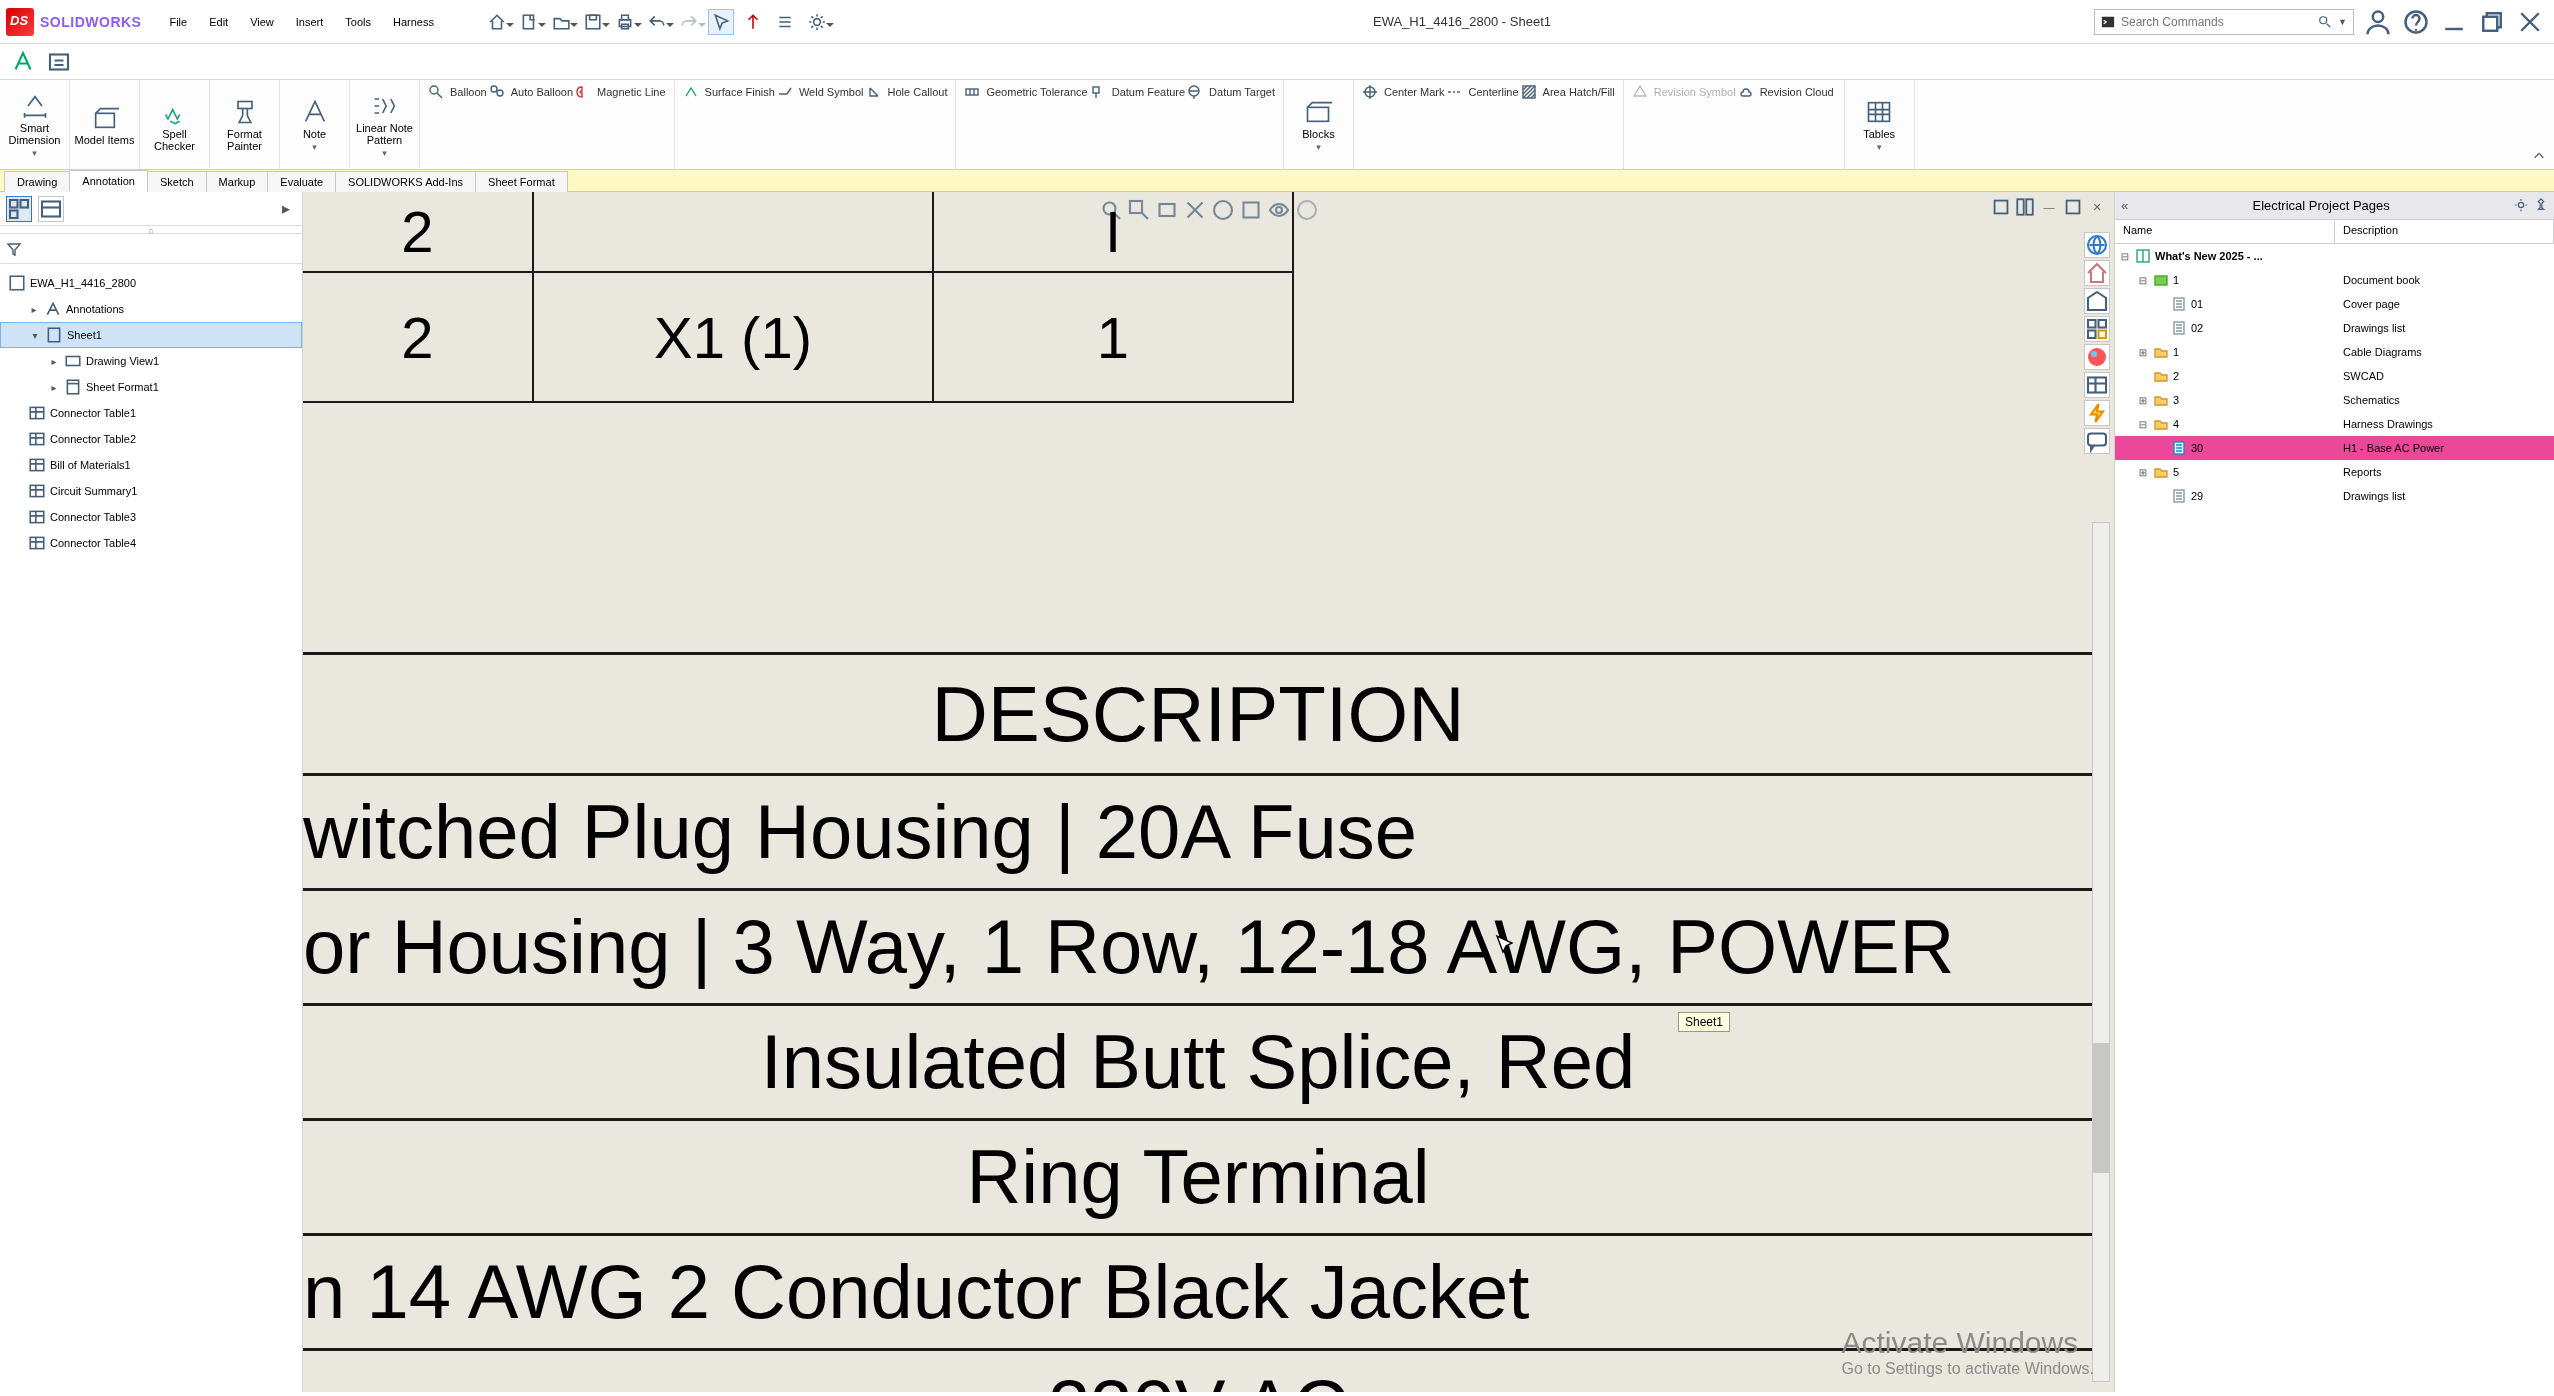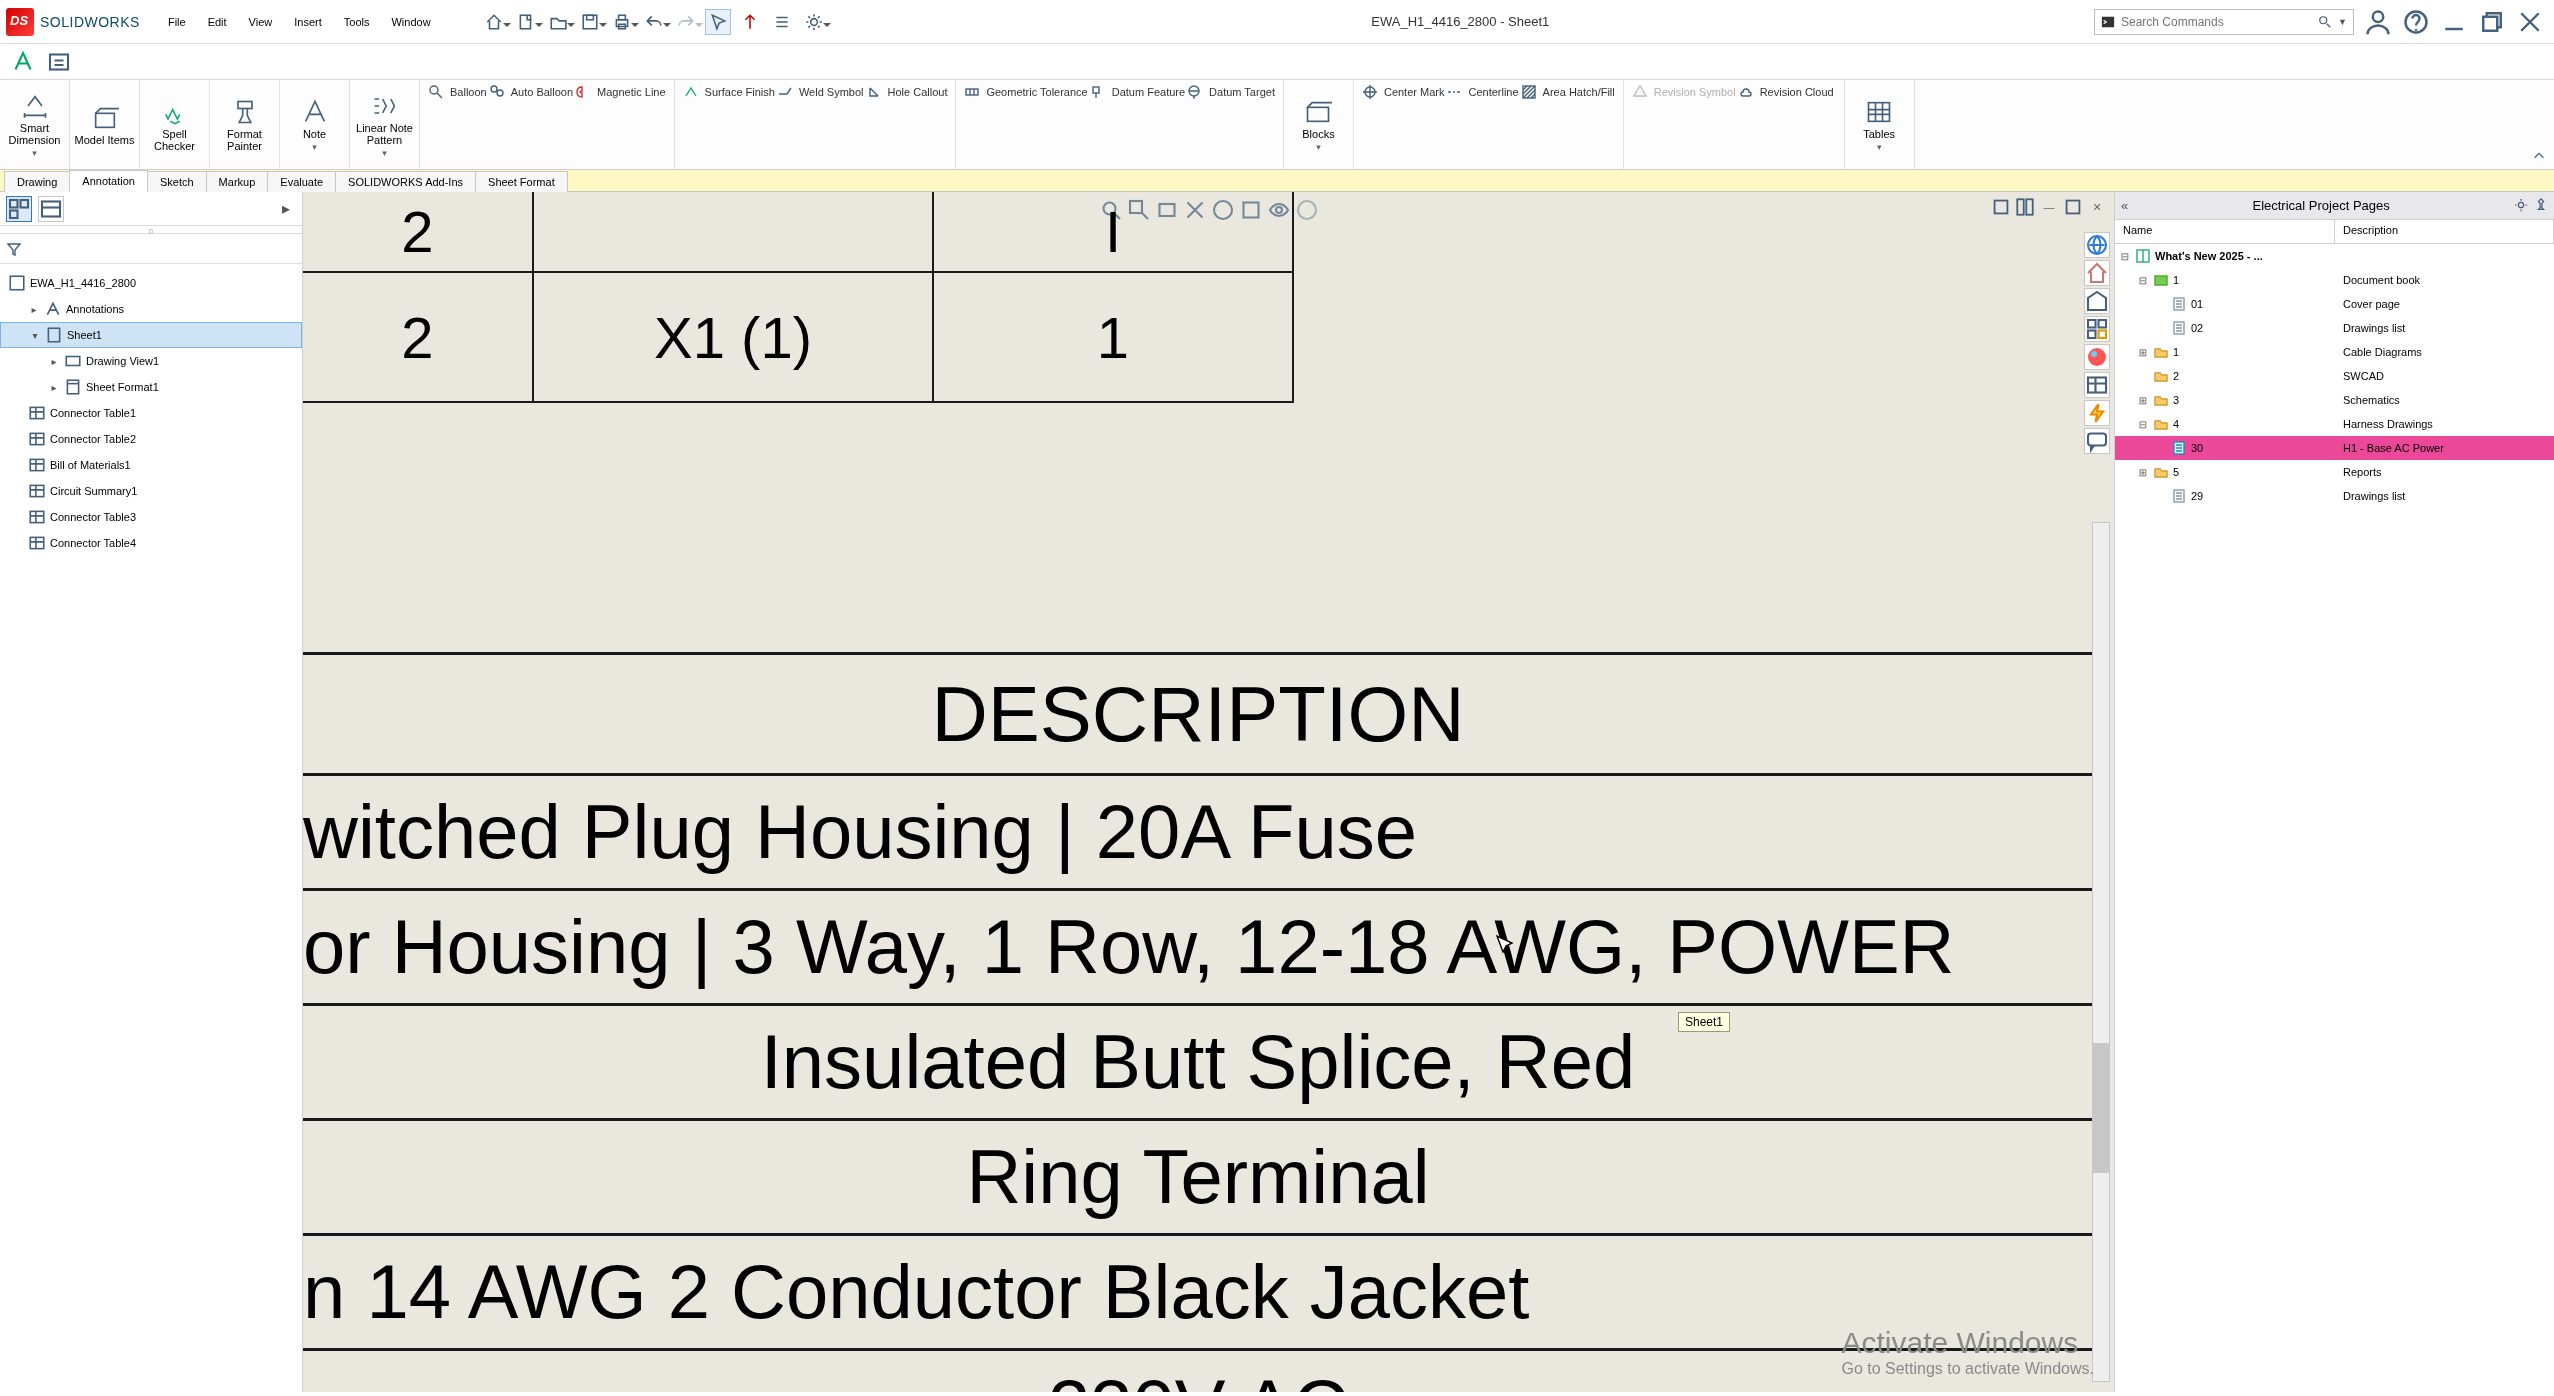--- a/index.html
+++ b/index.html
@@ -3,21 +3,21 @@
 <meta charset="utf-8">
 <style>
 * { margin: 0; padding: 0; box-sizing: border-box; font-family: "Segoe UI", Tahoma, sans-serif; font-size: 11px; }
 body { background: #fff; overflow: hidden; width: 2554px; height: 1396px; transform-origin: top left; }
 
 
 #titlebar { height: 44px; background: #fff; border-bottom: 1px solid #d8d8d8; display: flex; align-items: center; }
 #logo { display: flex; align-items: center; gap: 6px; padding: 0 10px 0 6px; }
 #logo .sw-mark { width: 28px; height: 28px; background: linear-gradient(135deg,#d40000,#ff3b3b); border-radius: 3px; position: relative; }
 #logo .sw-mark::after{content:"DS";color:#fff;font-style:italic;font-weight:bold;font-size:13px;position:absolute;left:4px;top:5px;}
-#logo .sw-text { font-weight: normal; letter-spacing: 0.5px; font-size: 14px; color:#0c4a6e;}
+#logo .sw-text { font-weight: bold; letter-spacing: 0.5px; font-size: 14px; color:#8b5cf6;}
 #menus { display: flex; gap: 2px; margin-left: 8px; }
 #menus span { padding: 4px 10px; cursor: default; }
 #qat { display: flex; align-items: center; gap: 6px; margin-left: 18px; }
 .qat-btn { width: 26px; height: 26px; display:flex; align-items:center; justify-content:center; color:#555; position:relative;}
 .qat-btn svg{width:18px;height:18px;}
 .qat-dd::after{content:"";border:4px solid transparent;border-top-color:#555;position:absolute;right:-4px;bottom:4px;}
 #title-center { flex:1; text-align:center; font-size:13px; color:#333; }
 #title-right { display:flex; align-items:center; gap:10px; padding-right:10px; }
 #search-wrap{display:flex;align-items:center;background:#fff;border:1px solid #bbb;height:26px;width:260px;padding:0 6px;gap:6px;}
 #search-wrap input{border:none;outline:none;flex:1;font-size:12px;}
@@ -117,21 +117,21 @@
   <div id="logo">
     <div class="sw-mark"></div>
     <span class="sw-text">SOLIDWORKS</span>
   </div>
   <div id="menus">
     <span>File</span>
     <span>Edit</span>
     <span>View</span>
     <span>Insert</span>
     <span>Tools</span>
-    <span>Window</span>
+    <span>Harness</span>
     <span><svg viewBox="0 0 16 16">
           <path d="M8 1l3 3-2 2v5l2 2H5l2-2V6L5 4z"></path>
         </svg></span>
   </div>
   <div id="qat">
     <div class="qat-btn qat-dd">
         <svg viewBox="0 0 16 16">
           <path d="M2 8l6-6 6 6M4 7v7h8V7"></path>
         </svg>
       </div>

